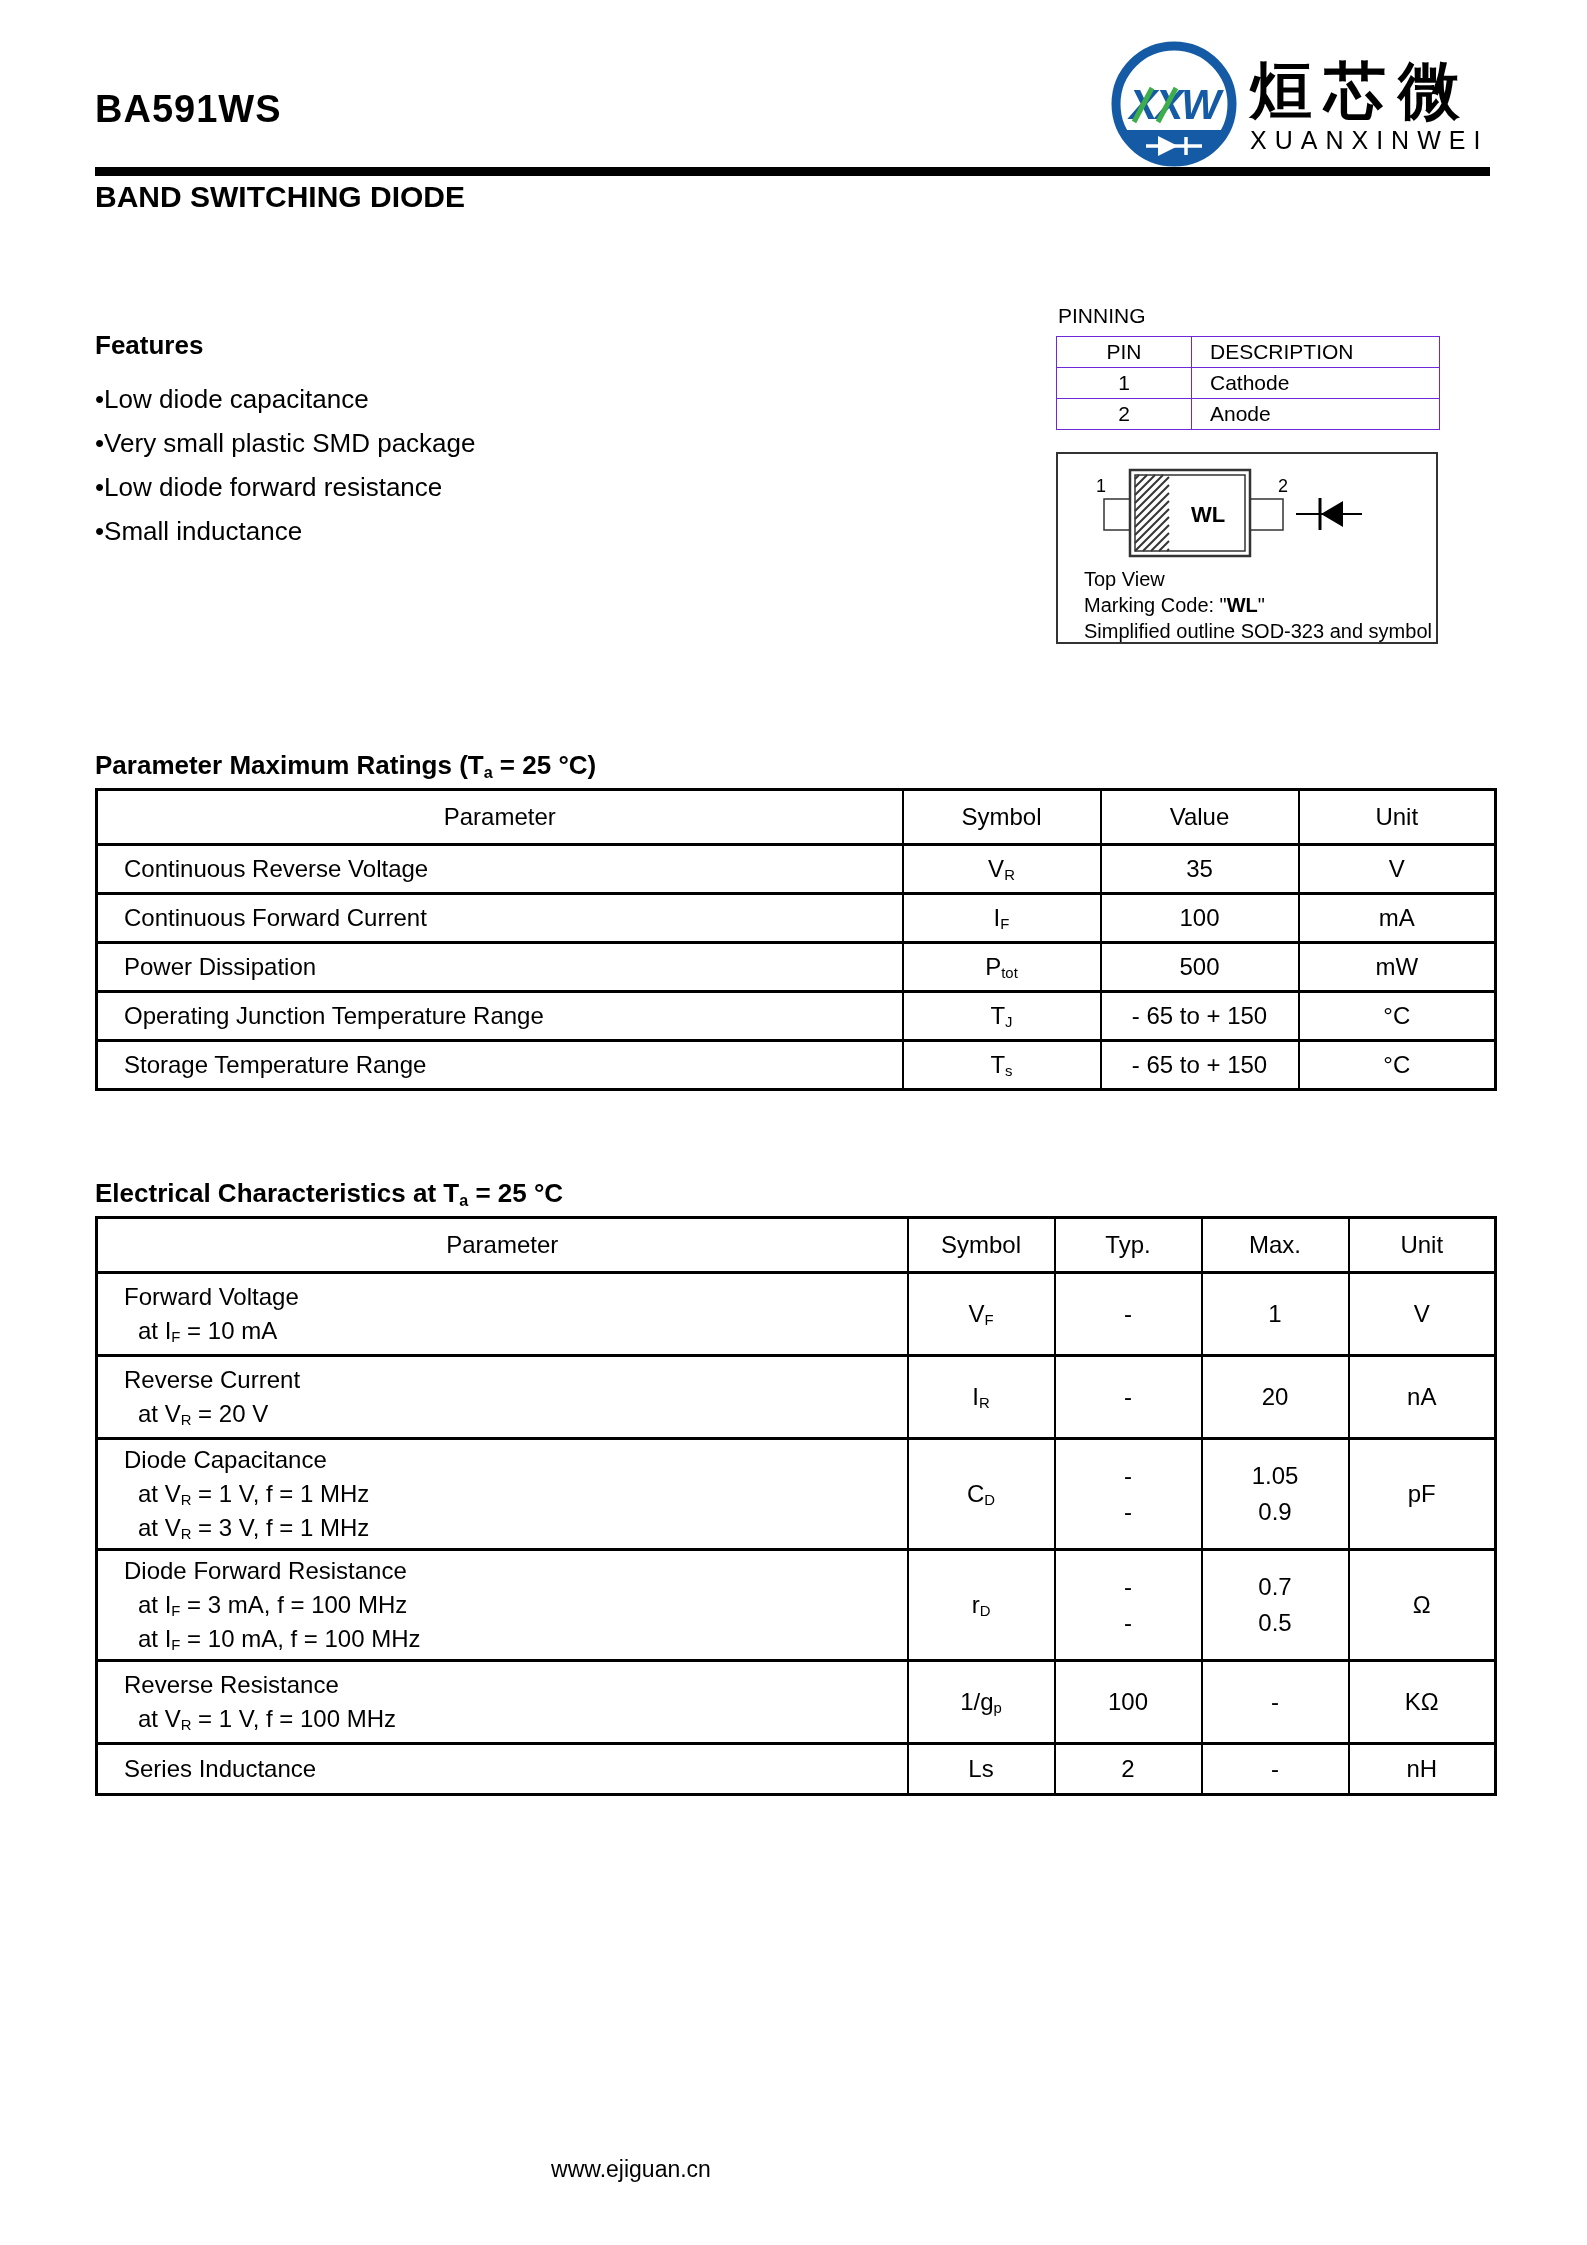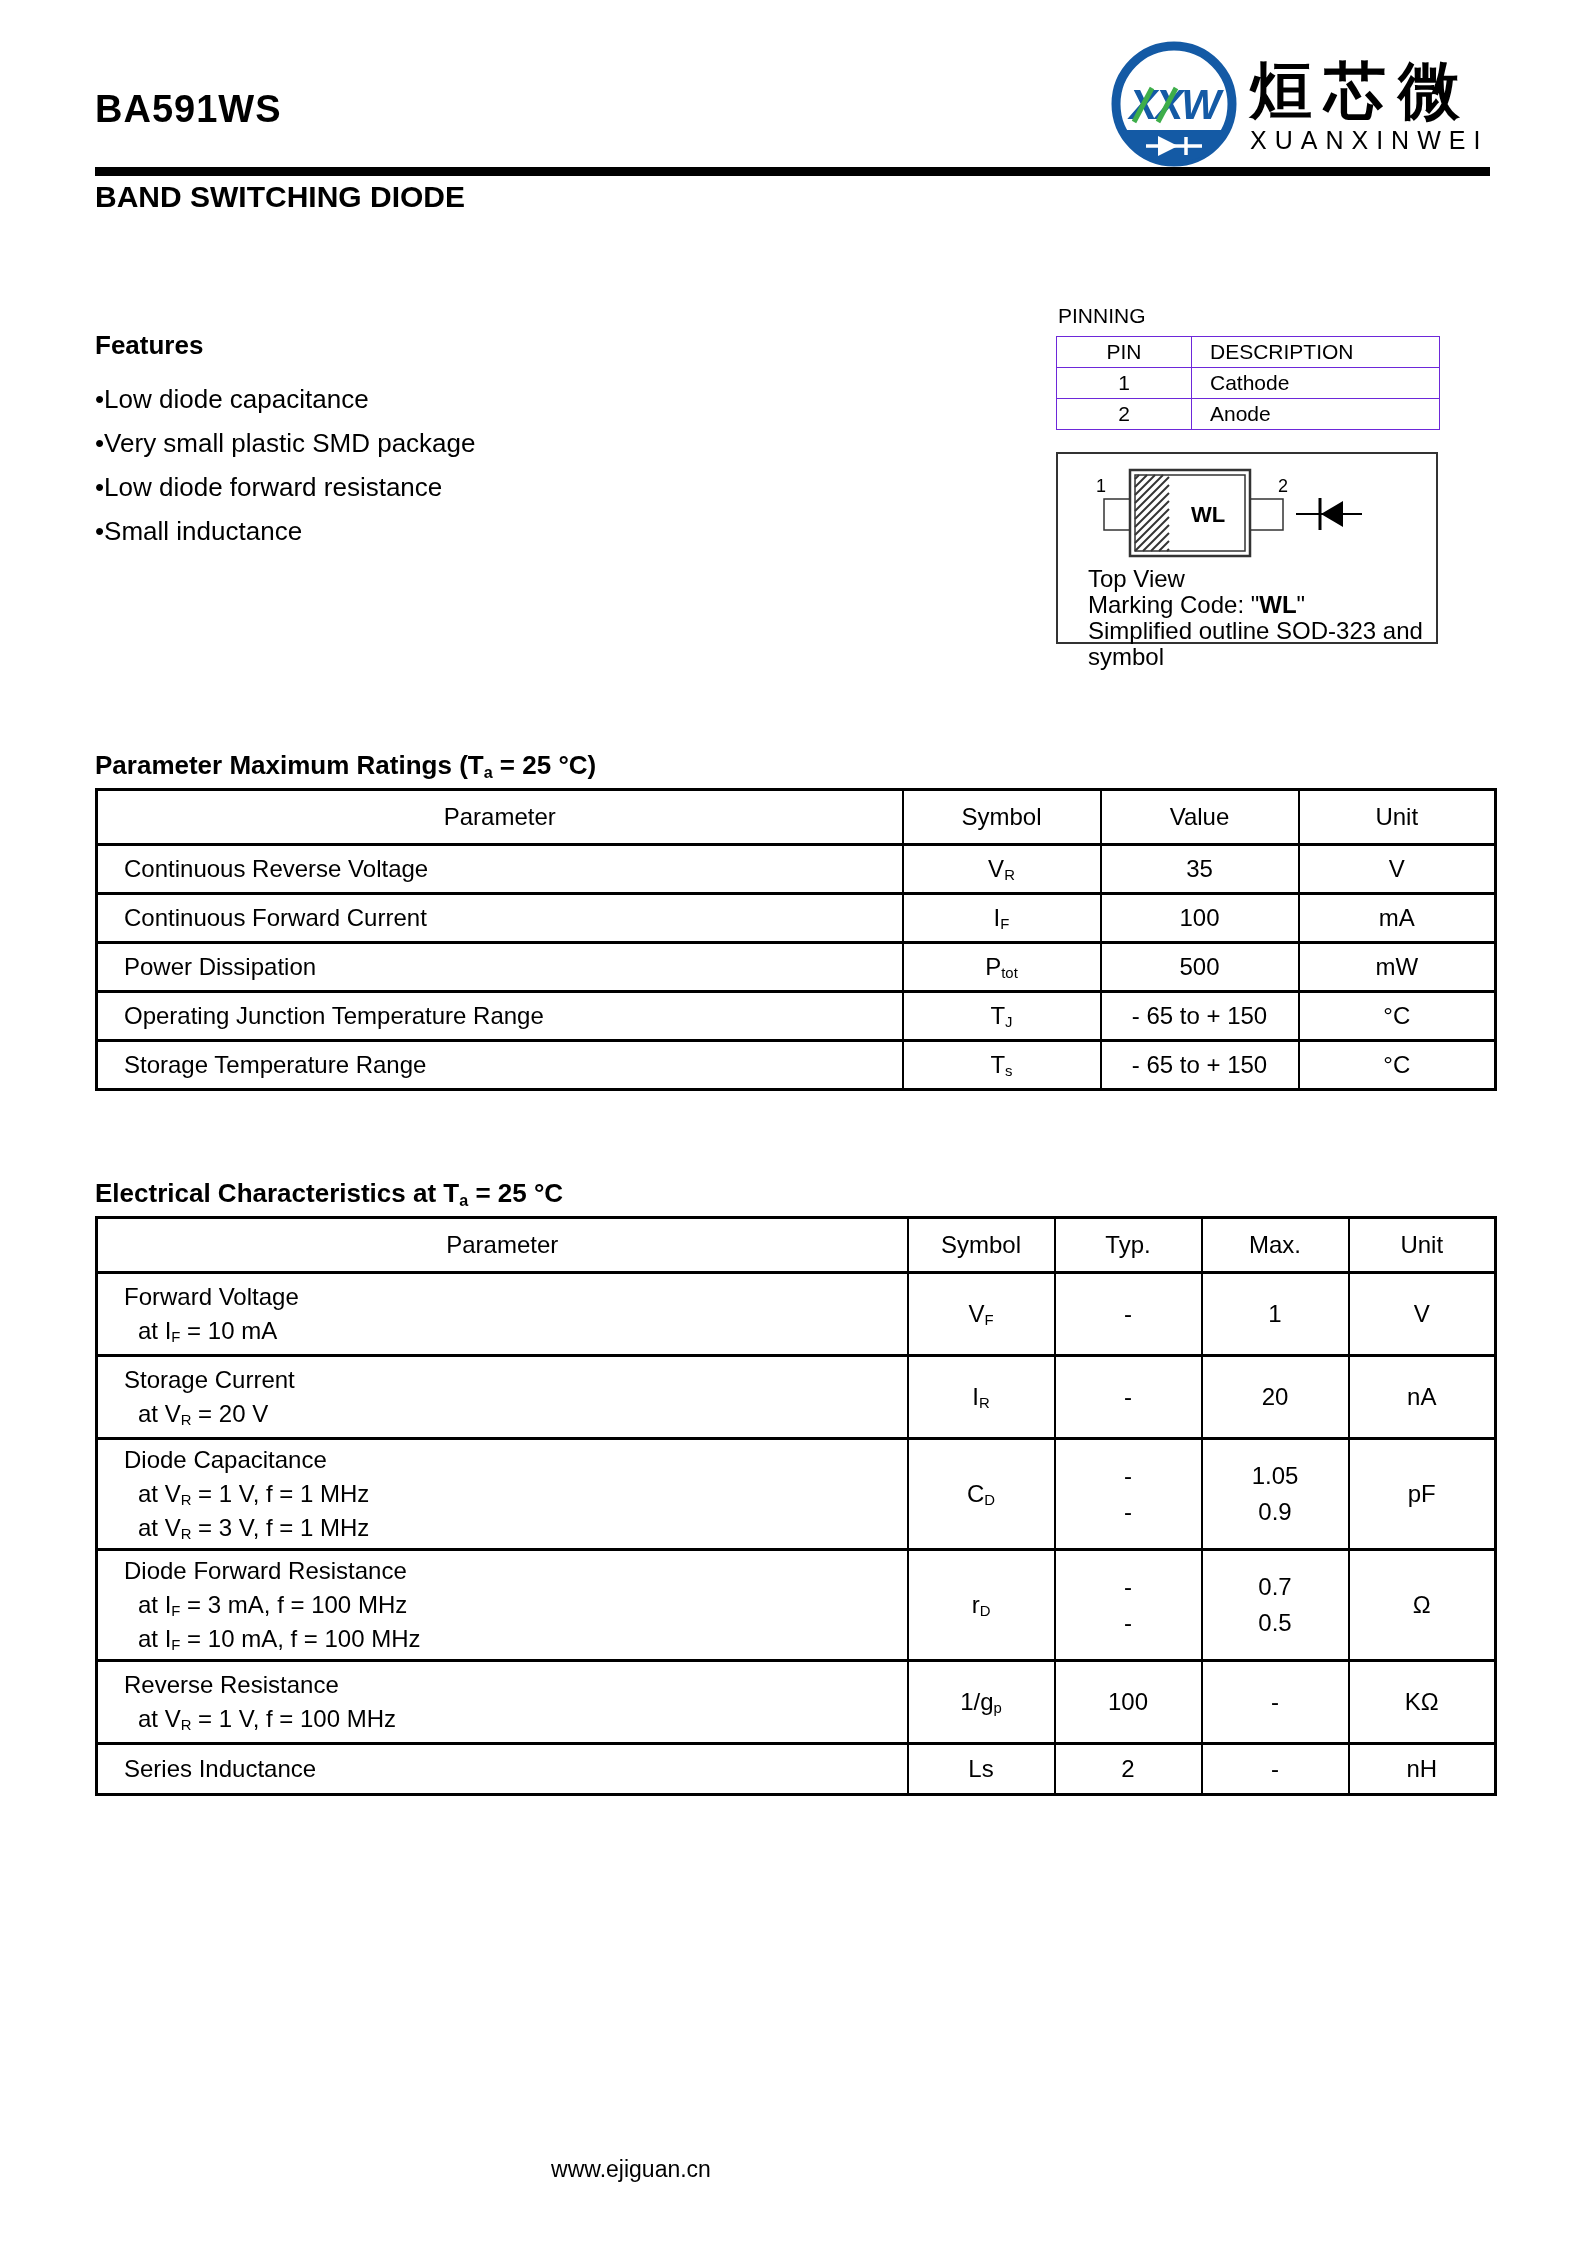--- a/index.html
+++ b/index.html
@@ -29,21 +29,21 @@
   
   .pinning-label { left:1058px; top:304px; font-size:21px; margin:0; font-weight:400; }
   .pin-table { left:1056px; top:336px; width:383px; border-collapse:collapse; font-size:21px; table-layout:fixed; }
   .pin-table th, .pin-table td { border:1px solid #6d28d9; height:30px; padding:0; font-weight:400; }
   .c-pin { text-align:center; }
   .c-desc { text-align:left; padding-left:18px !important; }
 
   
   .pkg-box { left:1056px; top:452px; width:382px; height:192px; border:2px solid #333; box-sizing:border-box; }
   .pkg-drawing svg { display:block; }
-  .pkg-captions { padding-left:14px; font-size:24px; line-height:26px;margin-left:16px; }
+  .pkg-captions { padding-left:26px; font-size:20px; line-height:26px; }
 
   
   .tbl-heading { font-size:26px; font-weight:700; margin:0; }
   #abs-heading { left:95px; top:750px; }
   #elec-heading { left:95px; top:1178px; }
   .dtable { border-collapse:collapse; table-layout:fixed; font-size:24px; border:3px solid #000; }
   .dtable th, .dtable td {
     border-left:2px solid #000; border-right:2px solid #000;
     border-top:3px solid #000; border-bottom:3px solid #000;
     padding:0; vertical-align:middle; font-weight:400;
@@ -252,21 +252,21 @@
         <td class="cell-c">
             <div>-</div>
           </td>
         <td class="cell-c">
             <div>1</div>
           </td>
         <td class="cell-c">V</td>
       </tr>
       <tr class="rh2">
         <td class="cell-param">
-          <div class="p-title">Storage Current</div>
+          <div class="p-title">Reverse Current</div>
           <div class="p-cond"><span>at V</span><sub>R</sub><span> = 20 V</span></div>
         </td>
         <td class="cell-c"><span>I</span><sub>R</sub></td>
         <td class="cell-c">
             <div>-</div>
           </td>
         <td class="cell-c">
             <div>20</div>
           </td>
         <td class="cell-c">nA</td>

